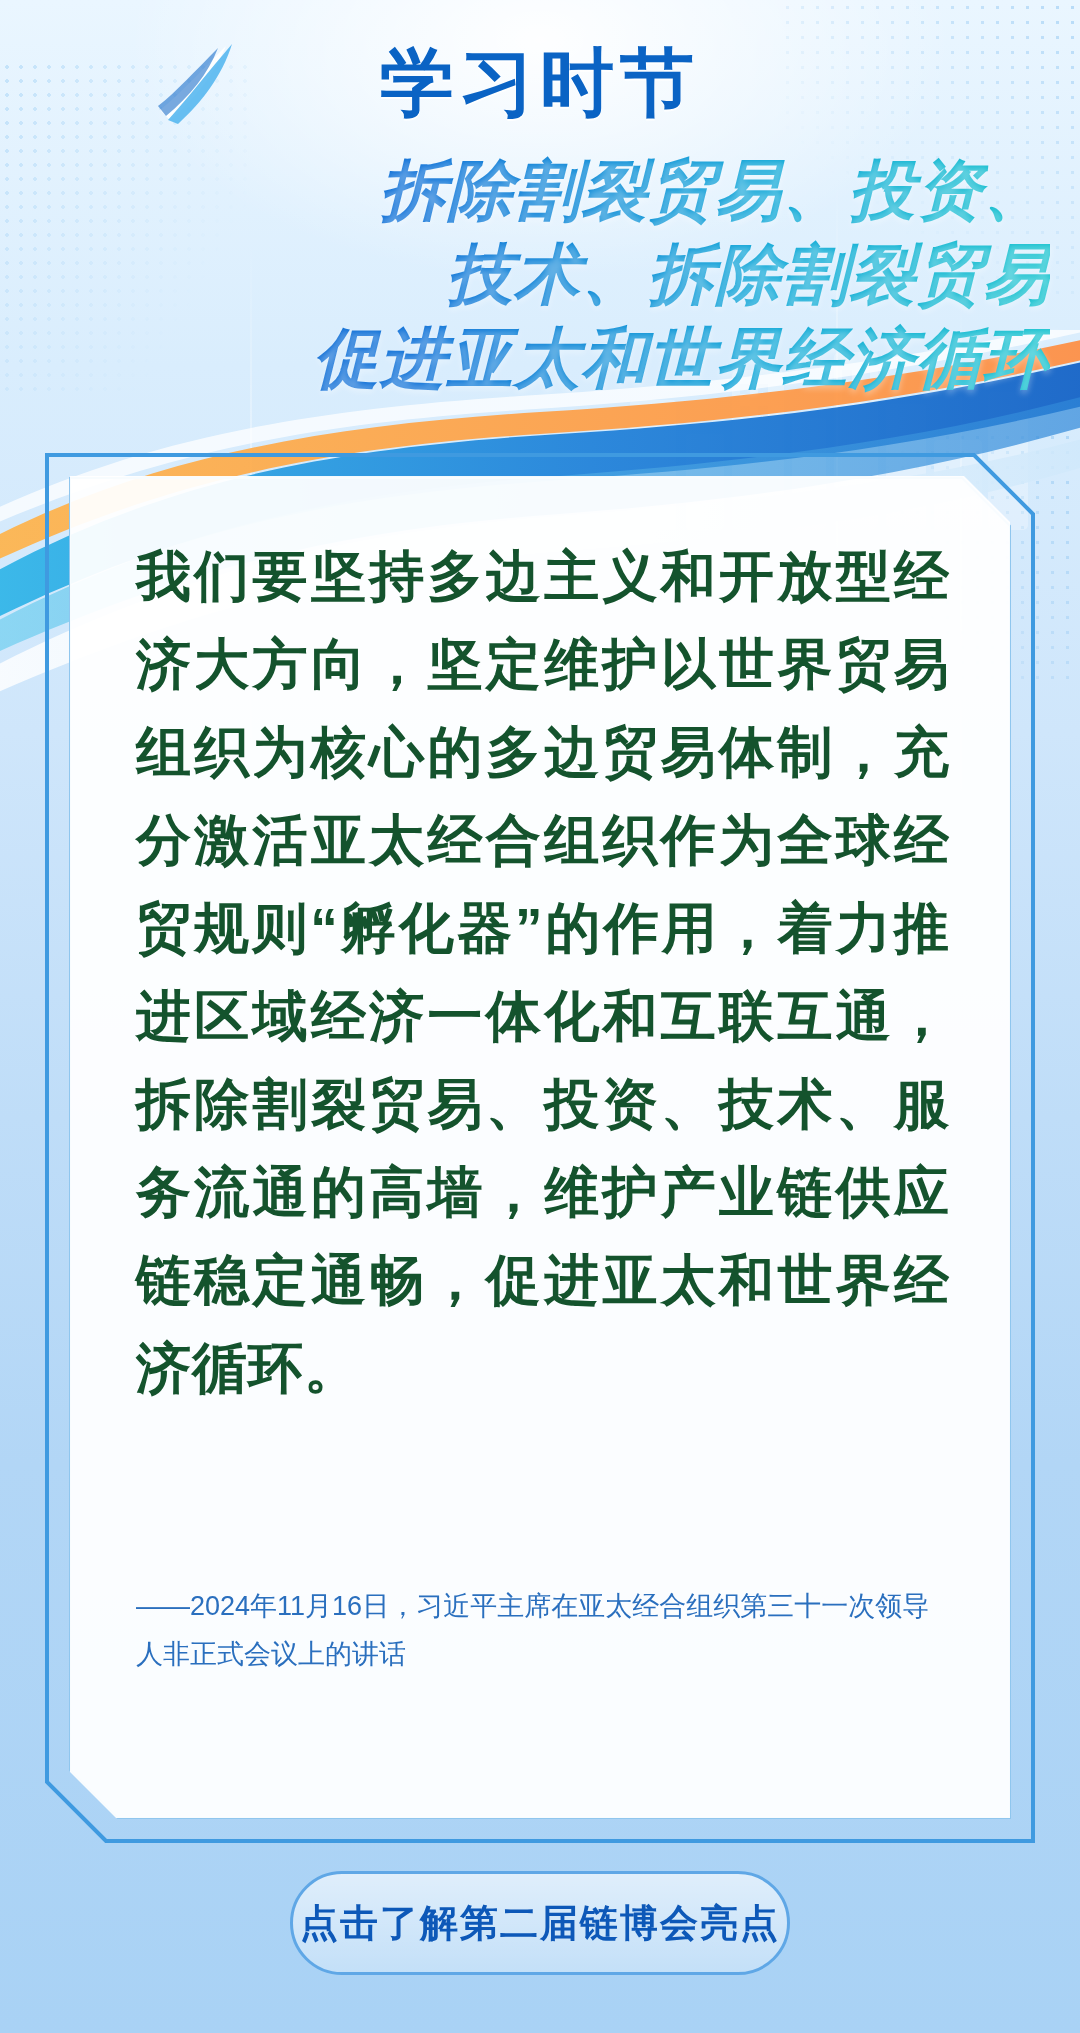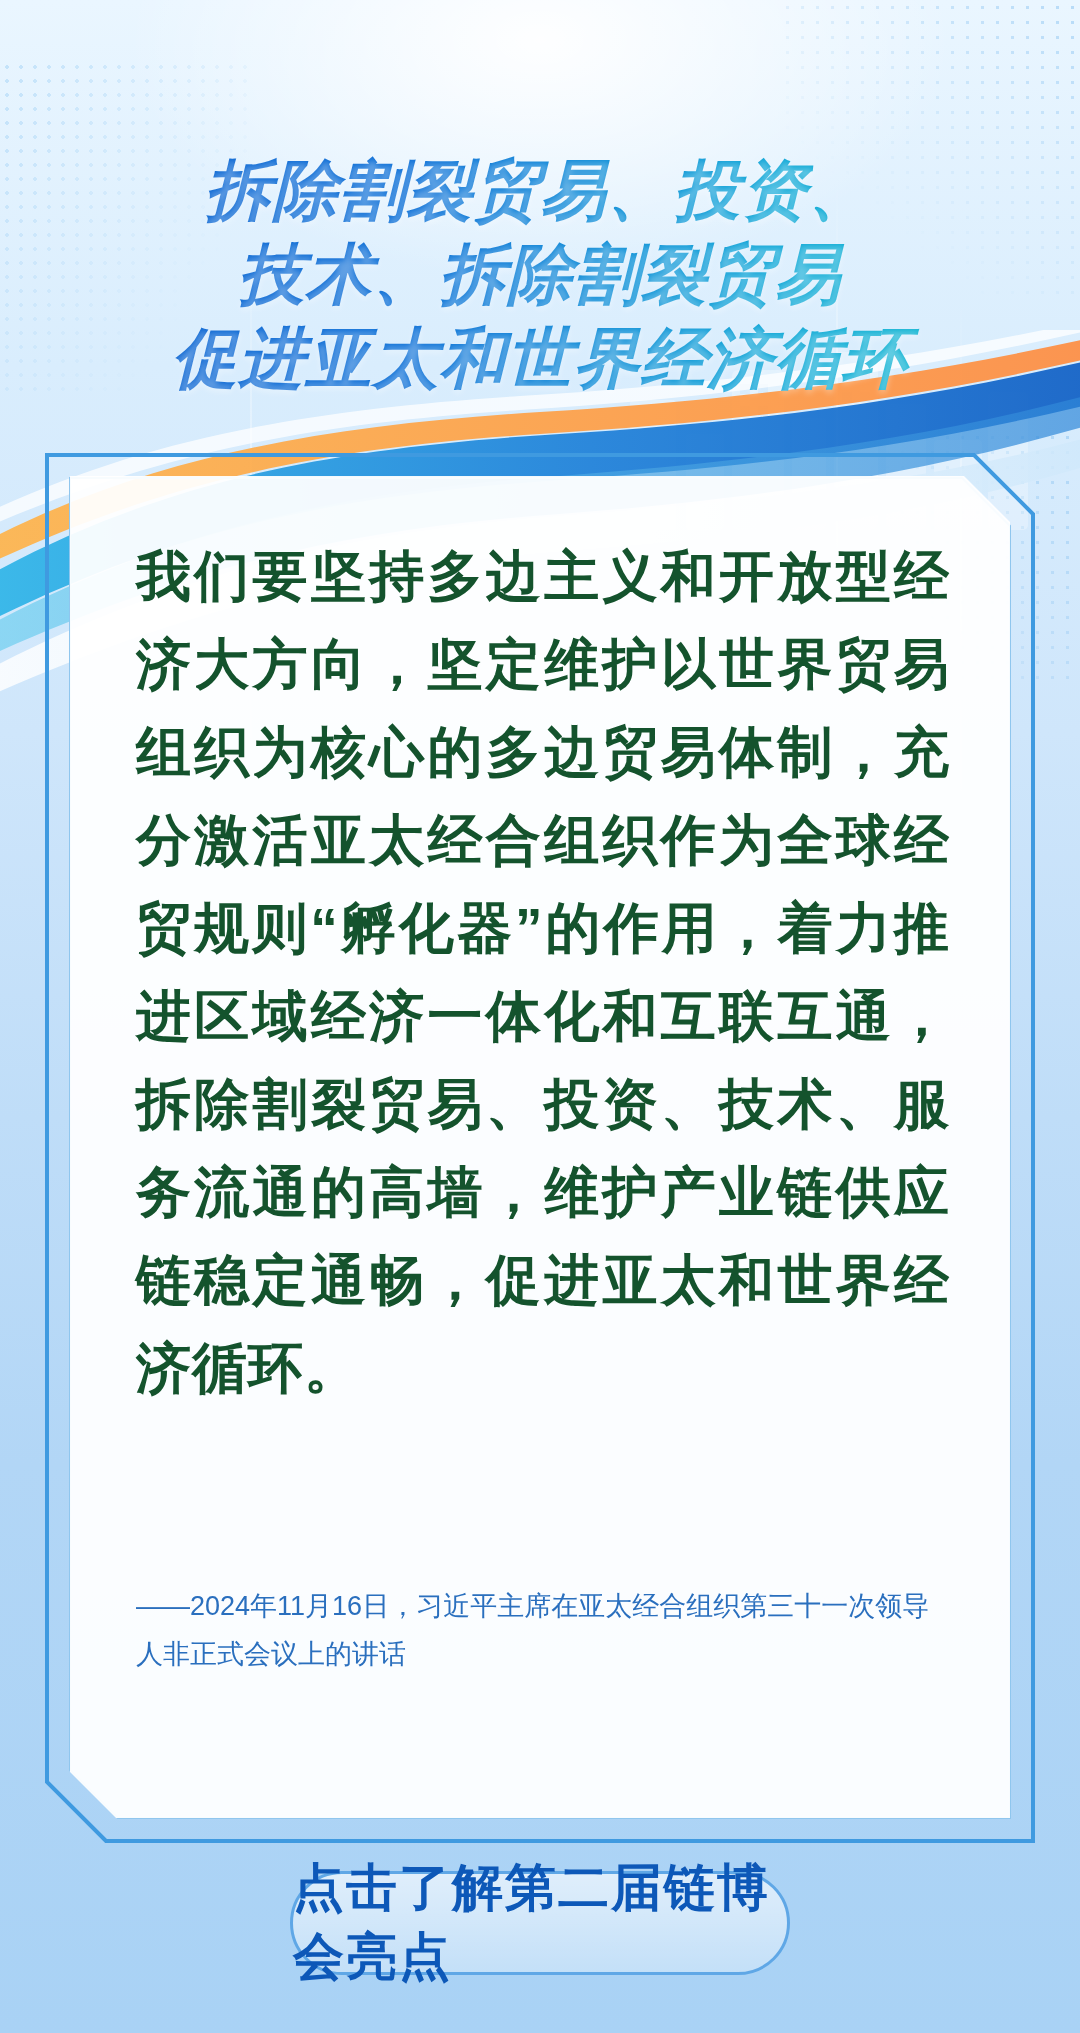--- a/index.html
+++ b/index.html
@@ -87,22 +87,22 @@
     position: absolute;
     left: 152px; top: 2px;
     width: 92px; height: 92px;
     pointer-events: none;
   }
 
   
   .title-block {
     position: absolute;
     left: 0; right: 0; top: 148px;
-    text-align: center;
-    padding: 0 15px;
+    text-align: right;
+    padding: 0 30px;
   }
   .title-line {
     font-family: "Liberation Sans", "DejaVu Sans", sans-serif;
     font-size: 66px;
     font-weight: 700;
     line-height: 84px;
     letter-spacing: 1px;
     font-style: italic;
     background: linear-gradient(92deg, #0b5fd0 0%, #0f72d8 38%, #11a8d8 72%, #19c4cf 100%);
     -webkit-background-clip: text;
@@ -158,21 +158,21 @@
     transform: translateX(-50%);
     bottom: 58px;
     width: 500px; height: 104px;
     border-radius: 52px;
     border: 3px solid #5fa7e6;
     background: linear-gradient(180deg, rgba(255,255,255,.62), rgba(255,255,255,.30));
     display: flex; align-items: center; justify-content: center;
     cursor: pointer;
   }
   .cta-label {
-    font-size: 51px;
+    font-size: 38px;
     font-weight: 700;
     color: #0d58b8;
     letter-spacing: 2px;
   }
 </style>
 </head>
 <body>
 
 <div id="poster">
 
@@ -228,20 +228,28 @@
         <stop offset="100%" stop-color="#2e86d8"></stop>
       </linearGradient>
     </defs>
     <path d="M-20,250 C160,150 330,118 560,104 C760,92 920,70 1100,28 L1100,72 C910,118 760,136 560,150 C330,166 170,200 -20,296 Z" fill="url(#gA)" opacity=".92"></path>
     <path d="M-20,300 C170,198 340,162 560,146 C770,130 930,108 1100,62 L1100,92 C930,142 770,168 560,184 C340,200 180,238 -20,330 Z" fill="url(#gD)" opacity=".7"></path>
     <path d="M-20,214 C150,126 320,96 540,82 C740,70 910,48 1100,6 L1100,26 C910,70 740,92 540,104 C320,118 160,152 -20,238 Z" fill="url(#gB)" opacity=".9"></path>
     <path d="M-20,344 C180,238 360,200 580,184 C790,168 950,146 1100,104 L1100,132 C950,178 790,204 580,220 C360,236 190,276 -20,370 Z" fill="url(#gC)" opacity=".85"></path>
     <path d="M-20,186 C140,110 300,80 520,66 C720,54 900,32 1100,-12 L1100,-2 C900,44 720,68 520,80 C300,94 150,126 -20,200 Z" fill="#ffffff" opacity=".75"></path>
   </svg>
 
+  <div class="logo-wrap">
+    <span class="logo-text">学习时节</span>
+    <svg class="logo-swoosh" viewBox="0 0 92 92">
+      <path d="M8 74 C28 58, 48 36, 74 10 C62 38, 44 62, 18 84 Z" fill="#ffffff" opacity=".95"></path>
+      <path d="M16 84 C36 62, 56 36, 80 8 C70 40, 50 66, 26 88 Z" fill="#4fb4ef" opacity=".85"></path>
+      <path d="M6 70 C24 56, 44 34, 66 12 C56 38, 38 60, 14 80 Z" fill="#0a63c4" opacity=".55"></path>
+    </svg>
+  </div>
 
   <div class="title-block">
     <div class="title-line">拆除割裂贸易、投资、</div>
     <div class="title-line">技术、拆除割裂贸易</div>
     <div class="title-line">促进亚太和世界经济循环</div>
   </div>
 
   <div class="card">
     <svg class="card-frame" viewBox="0 0 992 1392" preserveAspectRatio="none">
       <path d="M3,3 H930 L989,62 V1389 H62 L3,1330 Z" fill="none" stroke="#3f9ae0" stroke-width="4"></path>

